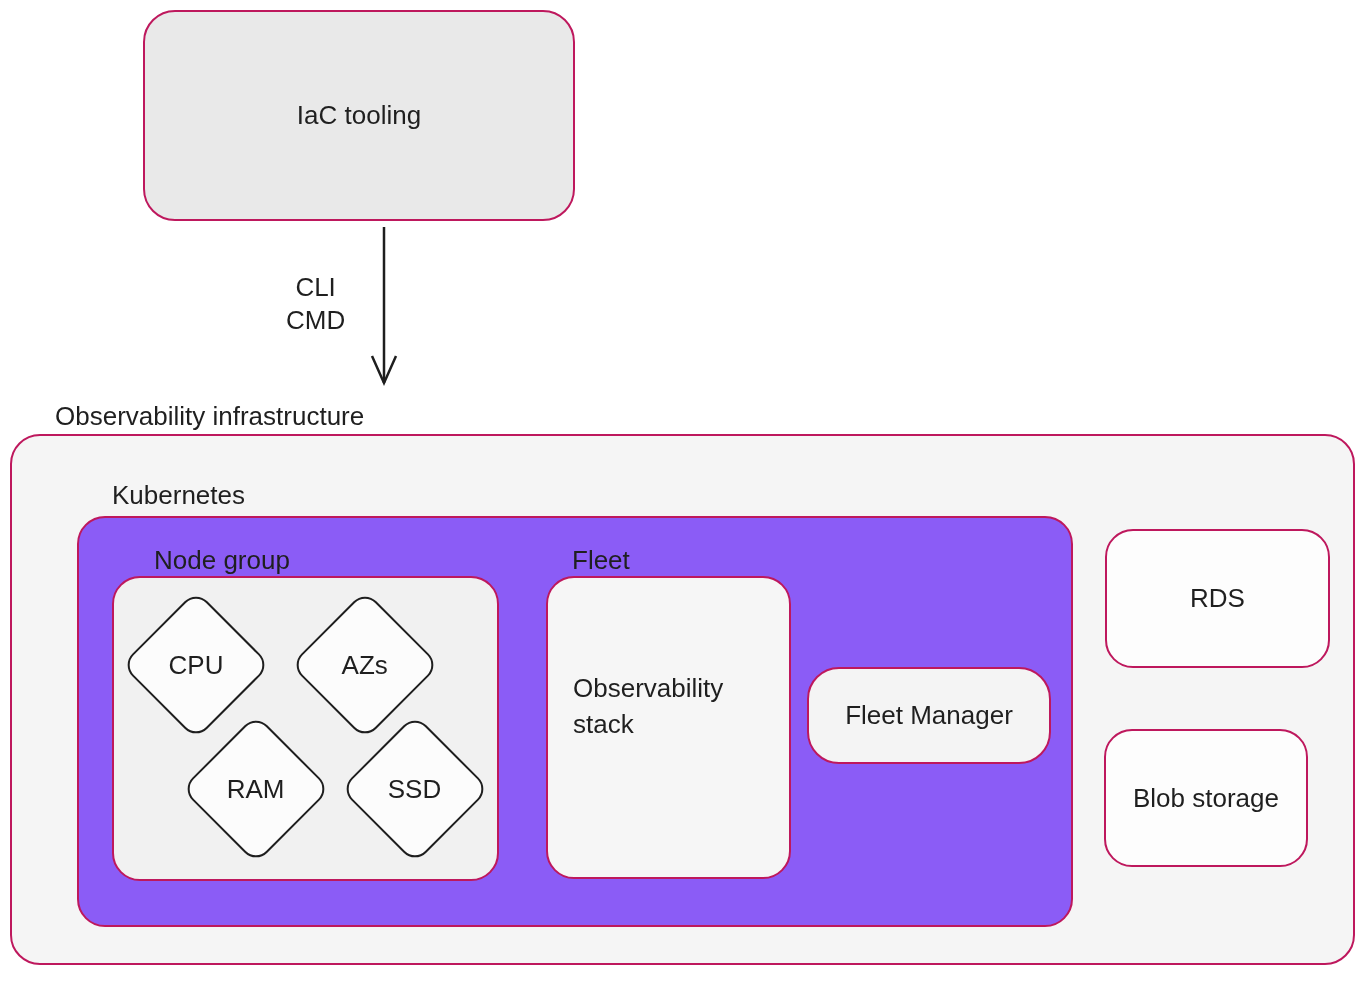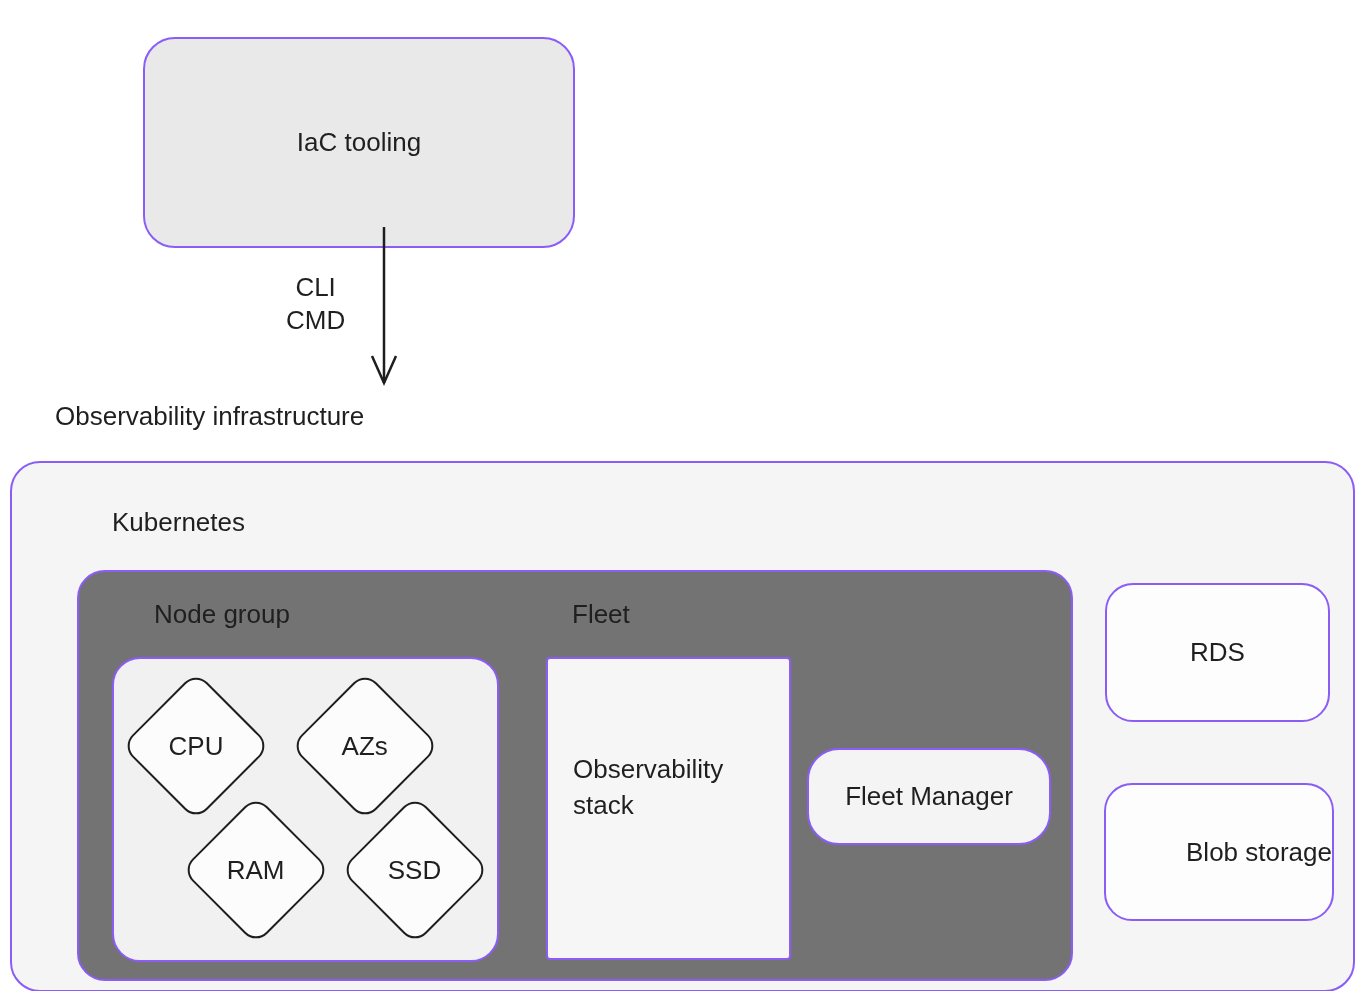--- a/index.html
+++ b/index.html
@@ -10,22 +10,21 @@
   }
   .canvas {
     position: relative;
     width: 1368px;
     height: 991px;
     background: #ffffff;
     overflow: hidden;
   }
   .box {
     position: absolute;
-    border: 2px solid #8b5cf6;
-    margin-top: 27px;
+    border: 2px solid #be185d;
   }
   .label {
     position: absolute;
     font-size: 26px;
     color: #1f1f1f;
     white-space: nowrap;
     text-align: center;
   }
   .centered {
     display: flex;
@@ -56,21 +55,21 @@
     width: 1345px; height: 531px;
     background: #f5f5f5;
     border-radius: 30px;
   }
 
   
   .kubernetes-label { left: 100px; top: 44px; }
   .kubernetes-box {
     left: 65px; top: 80px;
     width: 996px; height: 411px;
-    background: #737373;
+    background: #8b5cf6;
     border-radius: 28px;
   }
 
   
   .node-group-label { left: 75px; top: 27px; }
   .node-group-box {
     left: 33px; top: 58px;
     width: 387px; height: 305px;
     background: #f1f1f1;
     border-radius: 28px;
@@ -97,21 +96,21 @@
   .diamond-azs { left: 198px; top: 34px; }
   .diamond-ram { left: 89px;  top: 158px; }
   .diamond-ssd { left: 248px; top: 158px; }
 
   
   .argocd-label { left: 493px; top: 27px; }
   .argocd-box {
     left: 467px; top: 58px;
     width: 245px; height: 303px;
     background: #f6f6f6;
-    border-radius: 4px;
+    border-radius: 28px;
     text-decoration: underline;
   }
   .argocd-content {
     position: absolute;
     left: 25px; top: 92px;
     width: 185px;
     font-size: 26px;
     line-height: 36px;
   }
 
@@ -125,24 +124,23 @@
 
   
   .rds-box {
     left: 1093px; top: 93px;
     width: 225px; height: 139px;
     background: #fdfdfd;
     border-radius: 28px;
   }
   .blob-box {
     left: 1092px; top: 293px;
-    width: 230px; height: 138px;
+    width: 204px; height: 138px;
     background: #fdfdfd;
     border-radius: 28px;
-    justify-content: flex-end;
   }
 </style>
 </head>
 <body>
 
 <div class="canvas">
 
   <div class="box iac-box centered">
     <span>IaC tooling</span>
   </div>

